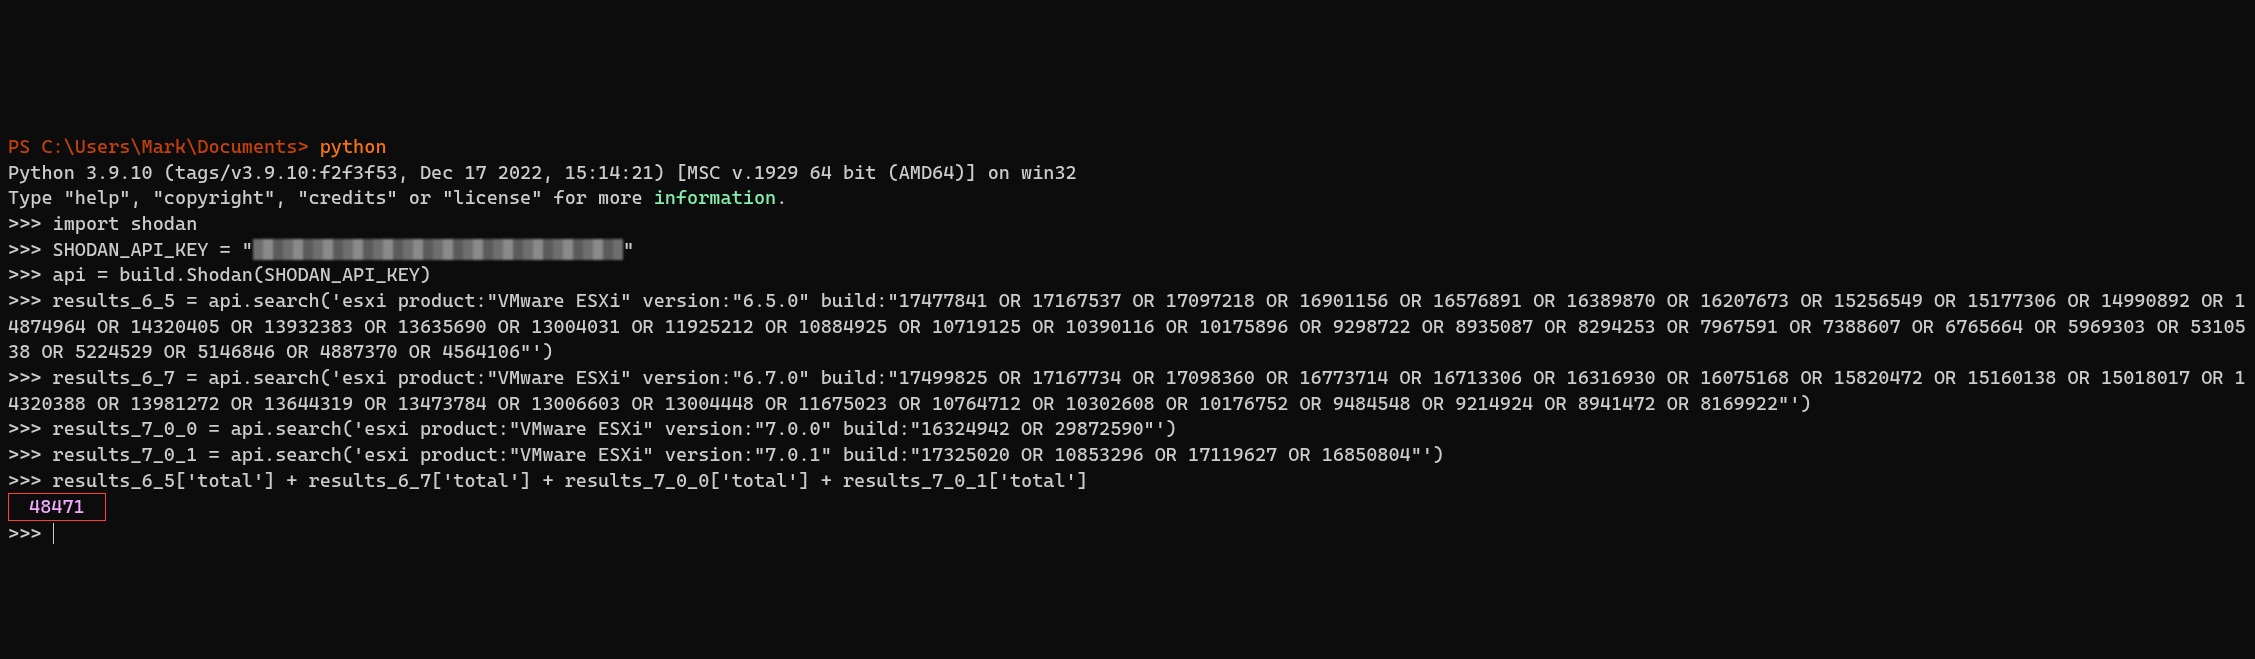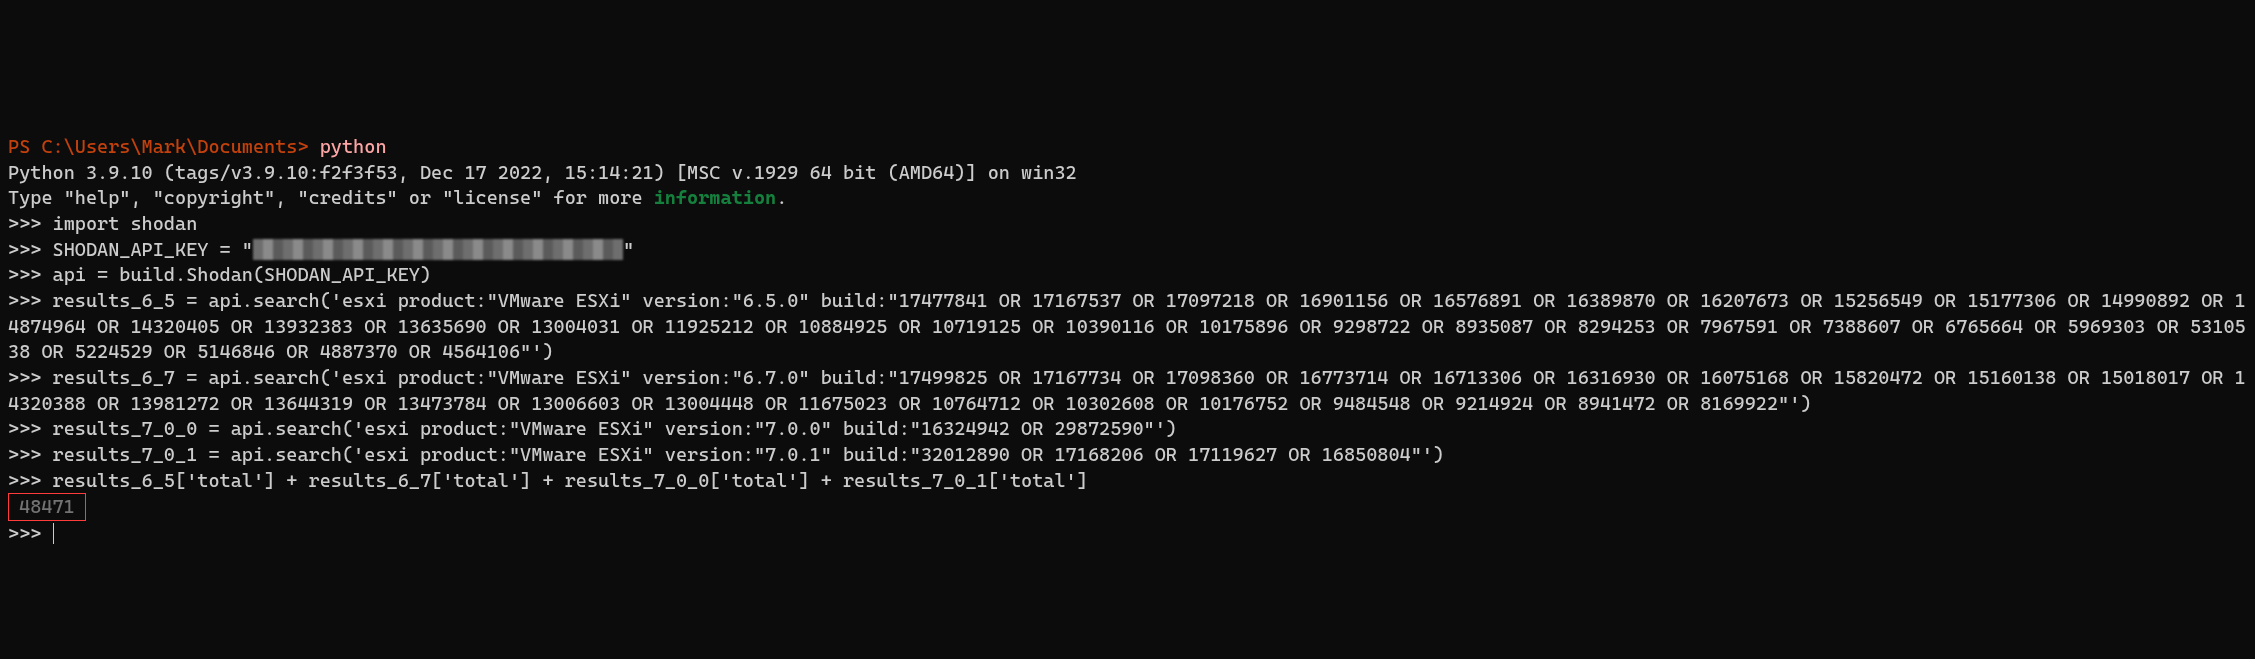--- a/index.html
+++ b/index.html
@@ -12,41 +12,41 @@
     line-height: 1.35;
     white-space: pre-wrap;
     word-break: break-all;
   }
   .terminal {
     padding: 6px 8px;
     width: 2255px;
     box-sizing: border-box;
   }
   .ps-prompt   { color: #c2410c; }
-  .cmd-python  { color: #fca5a5; }  
-  .info-link   { color: #15803d; font-weight: bold; }  
+  .cmd-python  { color: #f97316; }  
+  .info-link   { color: #86efac; }  
   .py-prompt   { color: #cccccc; }
   .redacted {
     display: inline-block;
     width: 370px;
     height: 1.1em;
     vertical-align: text-bottom;
     background: repeating-linear-gradient(
       90deg,
       #6e6e6e 0 10px,
       #8a8a8a 10px 20px,
       #5b5b5b 20px 30px
     );
     filter: blur(1px);
   }
   .result-box {
     display: inline-block;
     border: 1.5px solid #ff3b3b;
-    padding: 0 10px;
-    color: #737373;
+    padding: 0 20px;
+    color: #f0abfc;
   }
   .cursor {
     display: inline-block;
     width: 1px;
     height: 1.1em;
     background: #cccccc;
     vertical-align: text-bottom;
   }
 </style>
 </head>
@@ -56,20 +56,20 @@
 
 <div class="terminal"><span class="ps-prompt">PS C:\Users\Mark\Documents&gt; </span><span class="cmd-python">python</span>
 <span>Python 3.9.10 (tags/v3.9.10:f2f3f53, Dec 17 2022, 15:14:21) [MSC v.1929 64 bit (AMD64)] on win32</span>
 <span>Type "help", "copyright", "credits" or "license" for more </span><span class="info-link">information</span><span>.</span>
 <span class="py-prompt">&gt;&gt;&gt; </span><span>import shodan</span>
 <span class="py-prompt">&gt;&gt;&gt; </span><span>SHODAN_API_KEY = "</span><span class="redacted"></span><span>"</span>
 <span class="py-prompt">&gt;&gt;&gt; </span><span>api = build.Shodan(SHODAN_API_KEY)</span>
 <span class="py-prompt">&gt;&gt;&gt; </span><span>results_6_5 = api.search('esxi product:"VMware ESXi" version:"6.5.0" build:"17477841 OR 17167537 OR 17097218 OR 16901156 OR 16576891 OR 16389870 OR 16207673 OR 15256549 OR 15177306 OR 14990892 OR 14874964 OR 14320405 OR 13932383 OR 13635690 OR 13004031 OR 11925212 OR 10884925 OR 10719125 OR 10390116 OR 10175896 OR 9298722 OR 8935087 OR 8294253 OR 7967591 OR 7388607 OR 6765664 OR 5969303 OR 5310538 OR 5224529 OR 5146846 OR 4887370 OR 4564106"')</span>
 <span class="py-prompt">&gt;&gt;&gt; </span><span>results_6_7 = api.search('esxi product:"VMware ESXi" version:"6.7.0" build:"17499825 OR 17167734 OR 17098360 OR 16773714 OR 16713306 OR 16316930 OR 16075168 OR 15820472 OR 15160138 OR 15018017 OR 14320388 OR 13981272 OR 13644319 OR 13473784 OR 13006603 OR 13004448 OR 11675023 OR 10764712 OR 10302608 OR 10176752 OR 9484548 OR 9214924 OR 8941472 OR 8169922"')</span>
 <span class="py-prompt">&gt;&gt;&gt; </span><span>results_7_0_0 = api.search('esxi product:"VMware ESXi" version:"7.0.0" build:"16324942 OR 29872590"')</span>
-<span class="py-prompt">&gt;&gt;&gt; </span><span>results_7_0_1 = api.search('esxi product:"VMware ESXi" version:"7.0.1" build:"32012890 OR 17168206 OR 17119627 OR 16850804"')</span>
+<span class="py-prompt">&gt;&gt;&gt; </span><span>results_7_0_1 = api.search('esxi product:"VMware ESXi" version:"7.0.1" build:"17325020 OR 10853296 OR 17119627 OR 16850804"')</span>
 <span class="py-prompt">&gt;&gt;&gt; </span><span>results_6_5['total'] + results_6_7['total'] + results_7_0_0['total'] + results_7_0_1['total']</span>
 <span class="result-box">48471</span>
 <span class="py-prompt">&gt;&gt;&gt; </span><span class="cursor"></span>
 </div>
 
 
 
 
 </body></html>

